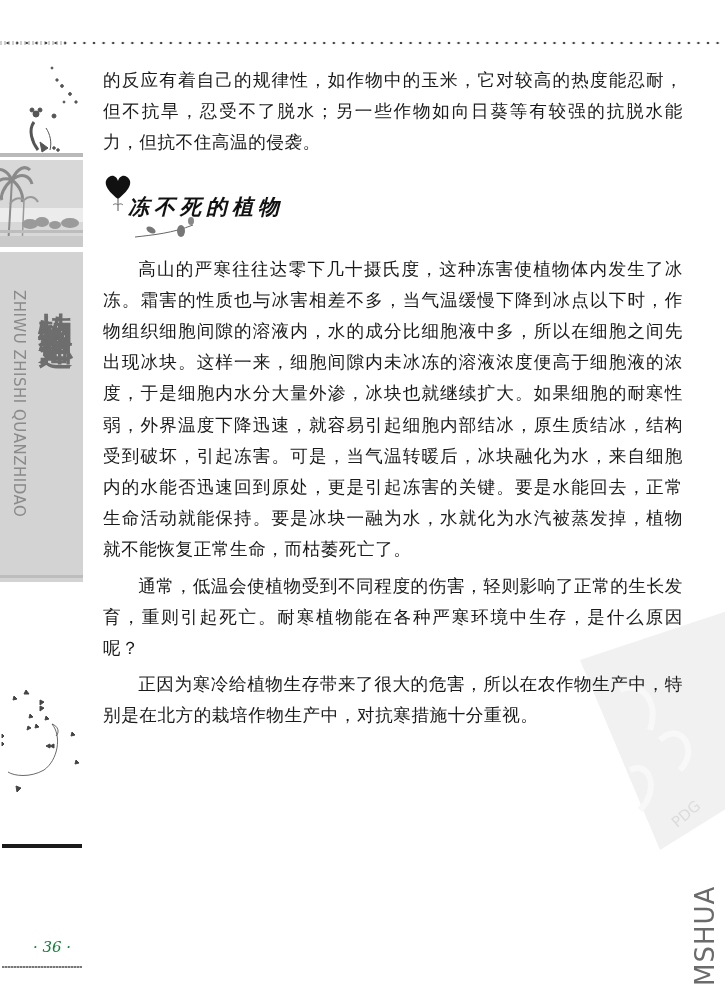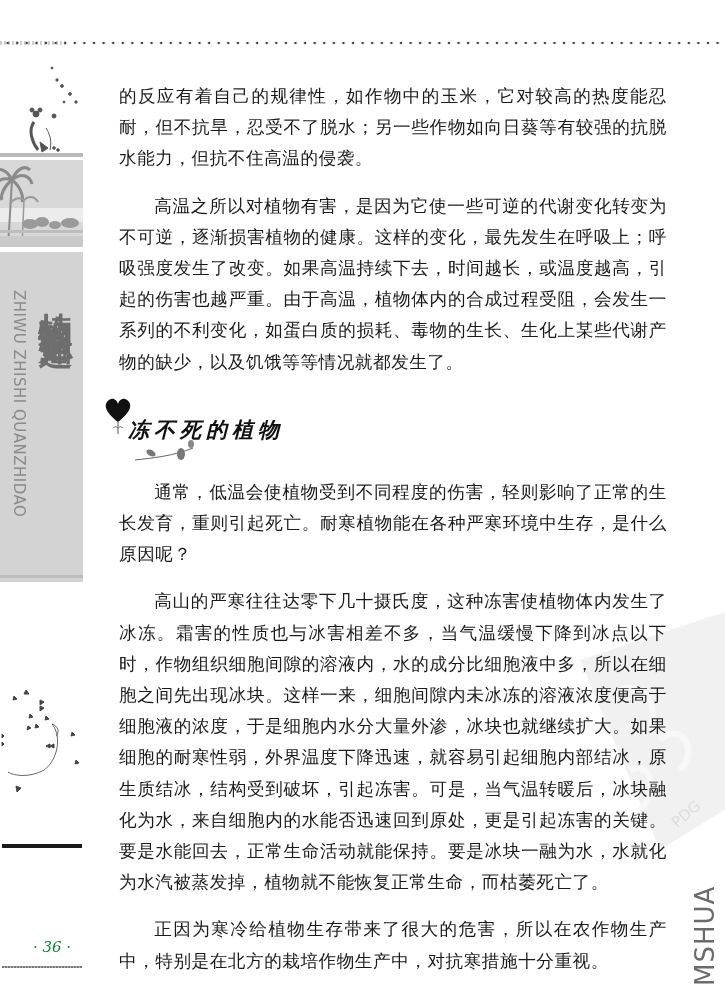--- a/index.html
+++ b/index.html
@@ -46,21 +46,21 @@
     .page-number {
       position: absolute; left: 22px; top: 938px; width: 60px; text-align: center;
       font-family: "DejaVu Serif", "Liberation Serif", serif; font-style: italic; font-size: 15px; color: #15803d;
     }
     .footer-line {
       position: absolute; left: 2px; top: 966px; width: 80px; height: 2px;
       background: repeating-linear-gradient(90deg, #777 0 2px, #bbb 2px 3px);
     }
     .content { position: absolute; left: 103px; top: 65px; width: 580px; }
     .para {
-      margin: 16px; font-size: 17.6px; line-height: 31.2px; letter-spacing: 0.55px;
+      margin: 0; font-size: 17.6px; line-height: 31.2px; letter-spacing: 0.55px;
       text-align: justify; font-family: "DejaVu Serif", "Liberation Serif", serif; color: #1a1a1a;
     }
     .indent { text-indent: 2em; }
     .p-gap { margin-top: 5px; }
     .section-heading { position: relative; height: 78px; margin-top: 12px; }
     .heart-icon { position: absolute; left: 0; top: 2px; width: 30px; height: 40px; }
     .heading-text {
       position: absolute; left: 25px; top: 22px; font-size: 21px; font-weight: bold; letter-spacing: 5px;
       font-family: "DejaVu Sans", "Liberation Sans", sans-serif; font-style: italic; color: #111;
     }
@@ -151,35 +151,34 @@
 </div>
 
 <svg class="watermark" viewBox="0 0 200 260">
   <path d="M40 60 L190 10 L200 200 L120 250 Z" fill="#ededed" opacity="0.8"></path>
   <path d="M80 90 C100 80 120 100 110 130 M120 140 C140 120 160 150 140 170 M90 170 C110 160 120 190 100 210" stroke="#f8f8f8" stroke-width="6" fill="none"></path>
 </svg>
 <div class="watermark-pdg">PDG</div>
 
 <div class="content">
   <p class="para">的反应有着自己的规律性，如作物中的玉米，它对较高的热度能忍耐，但不抗旱，忍受不了脱水；另一些作物如向日葵等有较强的抗脱水能力，但抗不住高温的侵袭。</p>
-  <p class="para indent p-gap">高温之所以对植物有害，是因为它使一些可逆的代谢变化转变为不可逆，逐渐损害植物的健康。这样的变化，最先发生在呼吸上；呼吸强度发生了改变。如果高温持续下去，时间越长，或温度越高，引起的伤害也越严重。由于高温，植物体内的合成过程受阻，会发生一系列的不利变化，如蛋白质的损耗、毒物的生长、生化上某些代谢产物的缺少，以及饥饿等等情况就都发生了。</p>
 
   <div class="section-heading">
     <svg class="heart-icon" viewBox="0 0 30 40">
       <path d="M15 26 C2 16 0 8 6 4 C10 1 14 4 15 8 C16 4 20 1 24 4 C30 8 28 16 15 26 Z" fill="#111"></path>
       <path d="M15 26 L15 38" stroke="#555" stroke-width="1"></path>
       <path d="M10 32 C12 30 14 31 15 32 C16 31 18 30 20 32" stroke="#666" stroke-width="1" fill="none"></path>
     </svg>
     <div class="heading-text">冻不死的植物</div>
     <svg class="vine-icon" viewBox="0 0 70 26">
       <path d="M2 22 C20 20 40 18 60 10" stroke="#666" stroke-width="1" fill="none"></path>
       <ellipse cx="18" cy="15" rx="5" ry="3" fill="#777" transform="rotate(30 18 15)"></ellipse>
       <ellipse cx="48" cy="16" rx="4" ry="6" fill="#777"></ellipse>
       <ellipse cx="58" cy="6" rx="3" ry="4" fill="#888"></ellipse>
     </svg>
   </div>
 
+  <p class="para indent p-gap">高山的严寒往往达零下几十摄氏度，这种冻害使植物体内发生了冰冻。霜害的性质也与冰害相差不多，当气温缓慢下降到冰点以下时，作物组织细胞间隙的溶液内，水的成分比细胞液中多，所以在细胞之间先出现冰块。这样一来，细胞间隙内未冰冻的溶液浓度便高于细胞液的浓度，于是细胞内水分大量外渗，冰块也就继续扩大。如果细胞的耐寒性弱，外界温度下降迅速，就容易引起细胞内部结冰，原生质结冰，结构受到破坏，引起冻害。可是，当气温转暖后，冰块融化为水，来自细胞内的水能否迅速回到原处，更是引起冻害的关键。要是水能回去，正常生命活动就能保持。要是冰块一融为水，水就化为水汽被蒸发掉，植物就不能恢复正常生命，而枯萎死亡了。</p>
   <p class="para indent p-gap">通常，低温会使植物受到不同程度的伤害，轻则影响了正常的生长发育，重则引起死亡。耐寒植物能在各种严寒环境中生存，是什么原因呢？</p>
-  <p class="para indent p-gap">高山的严寒往往达零下几十摄氏度，这种冻害使植物体内发生了冰冻。霜害的性质也与冰害相差不多，当气温缓慢下降到冰点以下时，作物组织细胞间隙的溶液内，水的成分比细胞液中多，所以在细胞之间先出现冰块。这样一来，细胞间隙内未冰冻的溶液浓度便高于细胞液的浓度，于是细胞内水分大量外渗，冰块也就继续扩大。如果细胞的耐寒性弱，外界温度下降迅速，就容易引起细胞内部结冰，原生质结冰，结构受到破坏，引起冻害。可是，当气温转暖后，冰块融化为水，来自细胞内的水能否迅速回到原处，更是引起冻害的关键。要是水能回去，正常生命活动就能保持。要是冰块一融为水，水就化为水汽被蒸发掉，植物就不能恢复正常生命，而枯萎死亡了。</p>
   <p class="para indent p-gap">正因为寒冷给植物生存带来了很大的危害，所以在农作物生产中，特别是在北方的栽培作物生产中，对抗寒措施十分重视。</p>
 </div>
 
 <div class="side-brand">MSHUA</div>
 
 </body></html>

